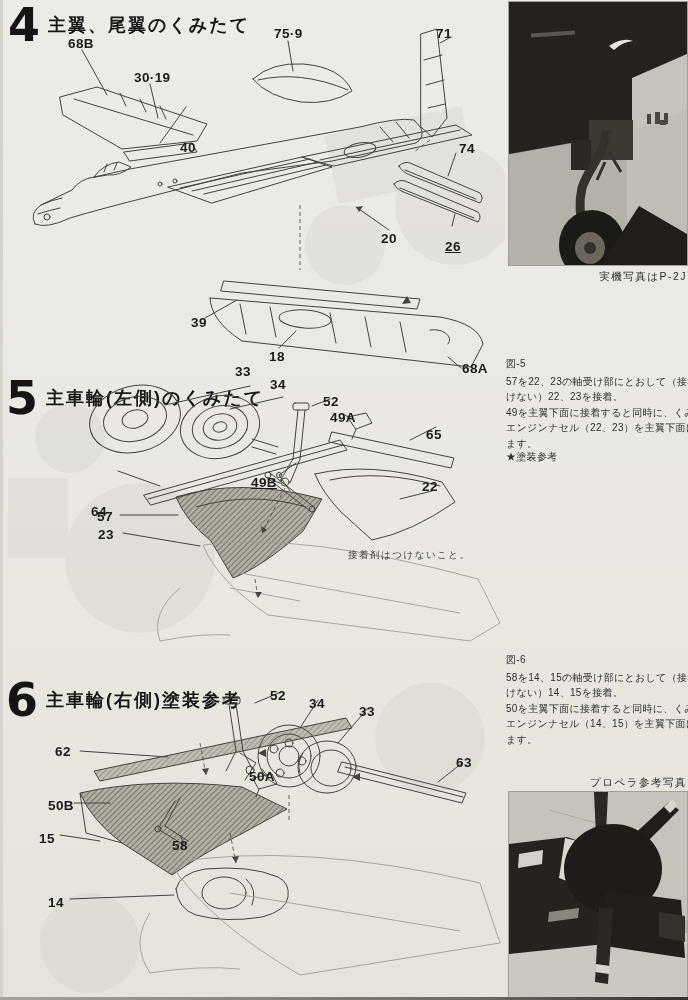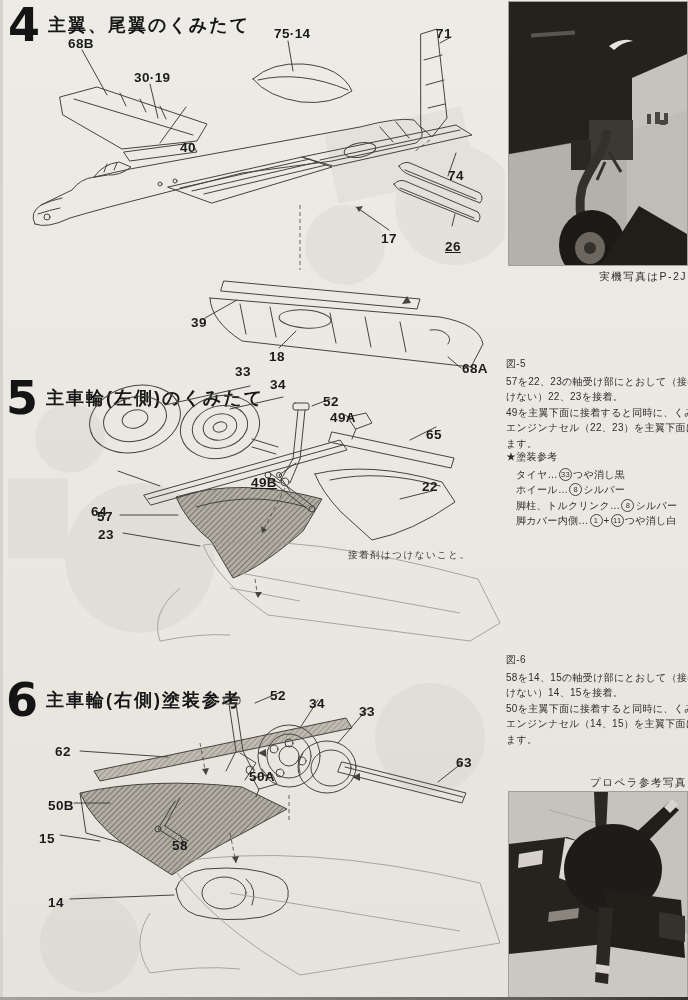--- a/index.html
+++ b/index.html
@@ -244,26 +244,26 @@
     <g fill="#45433e">
       <path d="M206,92 l-4,-6 7,-1 z"></path>
       <path d="M236,180 l-4,-6 7,-1 z"></path>
       <path d="M258,70 l8,-4 0,8 z"></path>
       <path d="M352,94 l8,-4 0,8 z"></path>
     </g>
   </svg>
 
   <div class="label-layer">
       <div class="part-label" style="left: 68px; top: 36px;">68B</div>
-      <div class="part-label" style="left: 274px; top: 26px;">75·14</div>
+      <div class="part-label" style="left: 274px; top: 26px;">75·9</div>
       <div class="part-label" style="left: 436px; top: 26px;">71</div>
       <div class="part-label" style="left: 134px; top: 70px;">30·19</div>
       <div class="part-label" style="left: 180px; top: 101px; margin-top: 39px;">40</div>
-      <div class="part-label" style="left: 448px; top: 141px; margin-top: 27px;">74</div>
-      <div class="part-label" style="left: 381px; top: 231px;">17</div>
+      <div class="part-label" style="left: 459px; top: 141px;">74</div>
+      <div class="part-label" style="left: 381px; top: 231px;">20</div>
       <div class="part-label" style="left: 445px; top: 239px; text-decoration: underline;">26</div>
       <div class="part-label" style="left: 191px; top: 315px;">39</div>
       <div class="part-label" style="left: 269px; top: 349px;">18</div>
       <div class="part-label" style="left: 462px; top: 361px;">68A</div>
       <div class="part-label" style="left: 235px; top: 364px;">33</div>
       <div class="part-label" style="left: 270px; top: 377px;">34</div>
       <div class="part-label" style="left: 323px; top: 394px;">52</div>
       <div class="part-label" style="left: 330px; top: 410px;">49A</div>
       <div class="part-label" style="left: 426px; top: 427px;">65</div>
       <div class="part-label" style="left: 91px; top: 464px; margin-top: 40px;">64</div>
@@ -317,26 +317,20 @@
         <div class="tline">57を22、23の軸受け部にとおして（接着剤はつ</div>
         <div class="tline">けない）22、23を接着。</div>
         <div class="tline">49を主翼下面に接着すると同時に、くみたてた</div>
         <div class="tline">エンジンナセル（22、23）を主翼下面に接着し</div>
         <div class="tline">ます。</div>
       </div>
   </div>
 
   <div class="textblock paint" style="top:449px">
     <div class="tb-title">★塗装参考</div>
-    <div>
-        <div class="tline">タイヤ…<span class="cnum">33</span>つや消し黒</div>
-        <div class="tline">ホイール…<span class="cnum">8</span>シルバー</div>
-        <div class="tline">脚柱、トルクリンク…<span class="cnum">8</span>シルバー</div>
-        <div class="tline">脚カバー内側…<span class="cnum">1</span>+<span class="cnum">11</span>つや消し白</div>
-      </div>
   </div>
 
   <div class="textblock" style="top:652px">
     <div class="tb-title">図-6</div>
     <div>
         <div class="tline">58を14、15の軸受け部にとおして（接着剤はつ</div>
         <div class="tline">けない）14、15を接着。</div>
         <div class="tline">50を主翼下面に接着すると同時に、くみたてた</div>
         <div class="tline">エンジンナセル（14、15）を主翼下面に接着し</div>
         <div class="tline">ます。</div>

